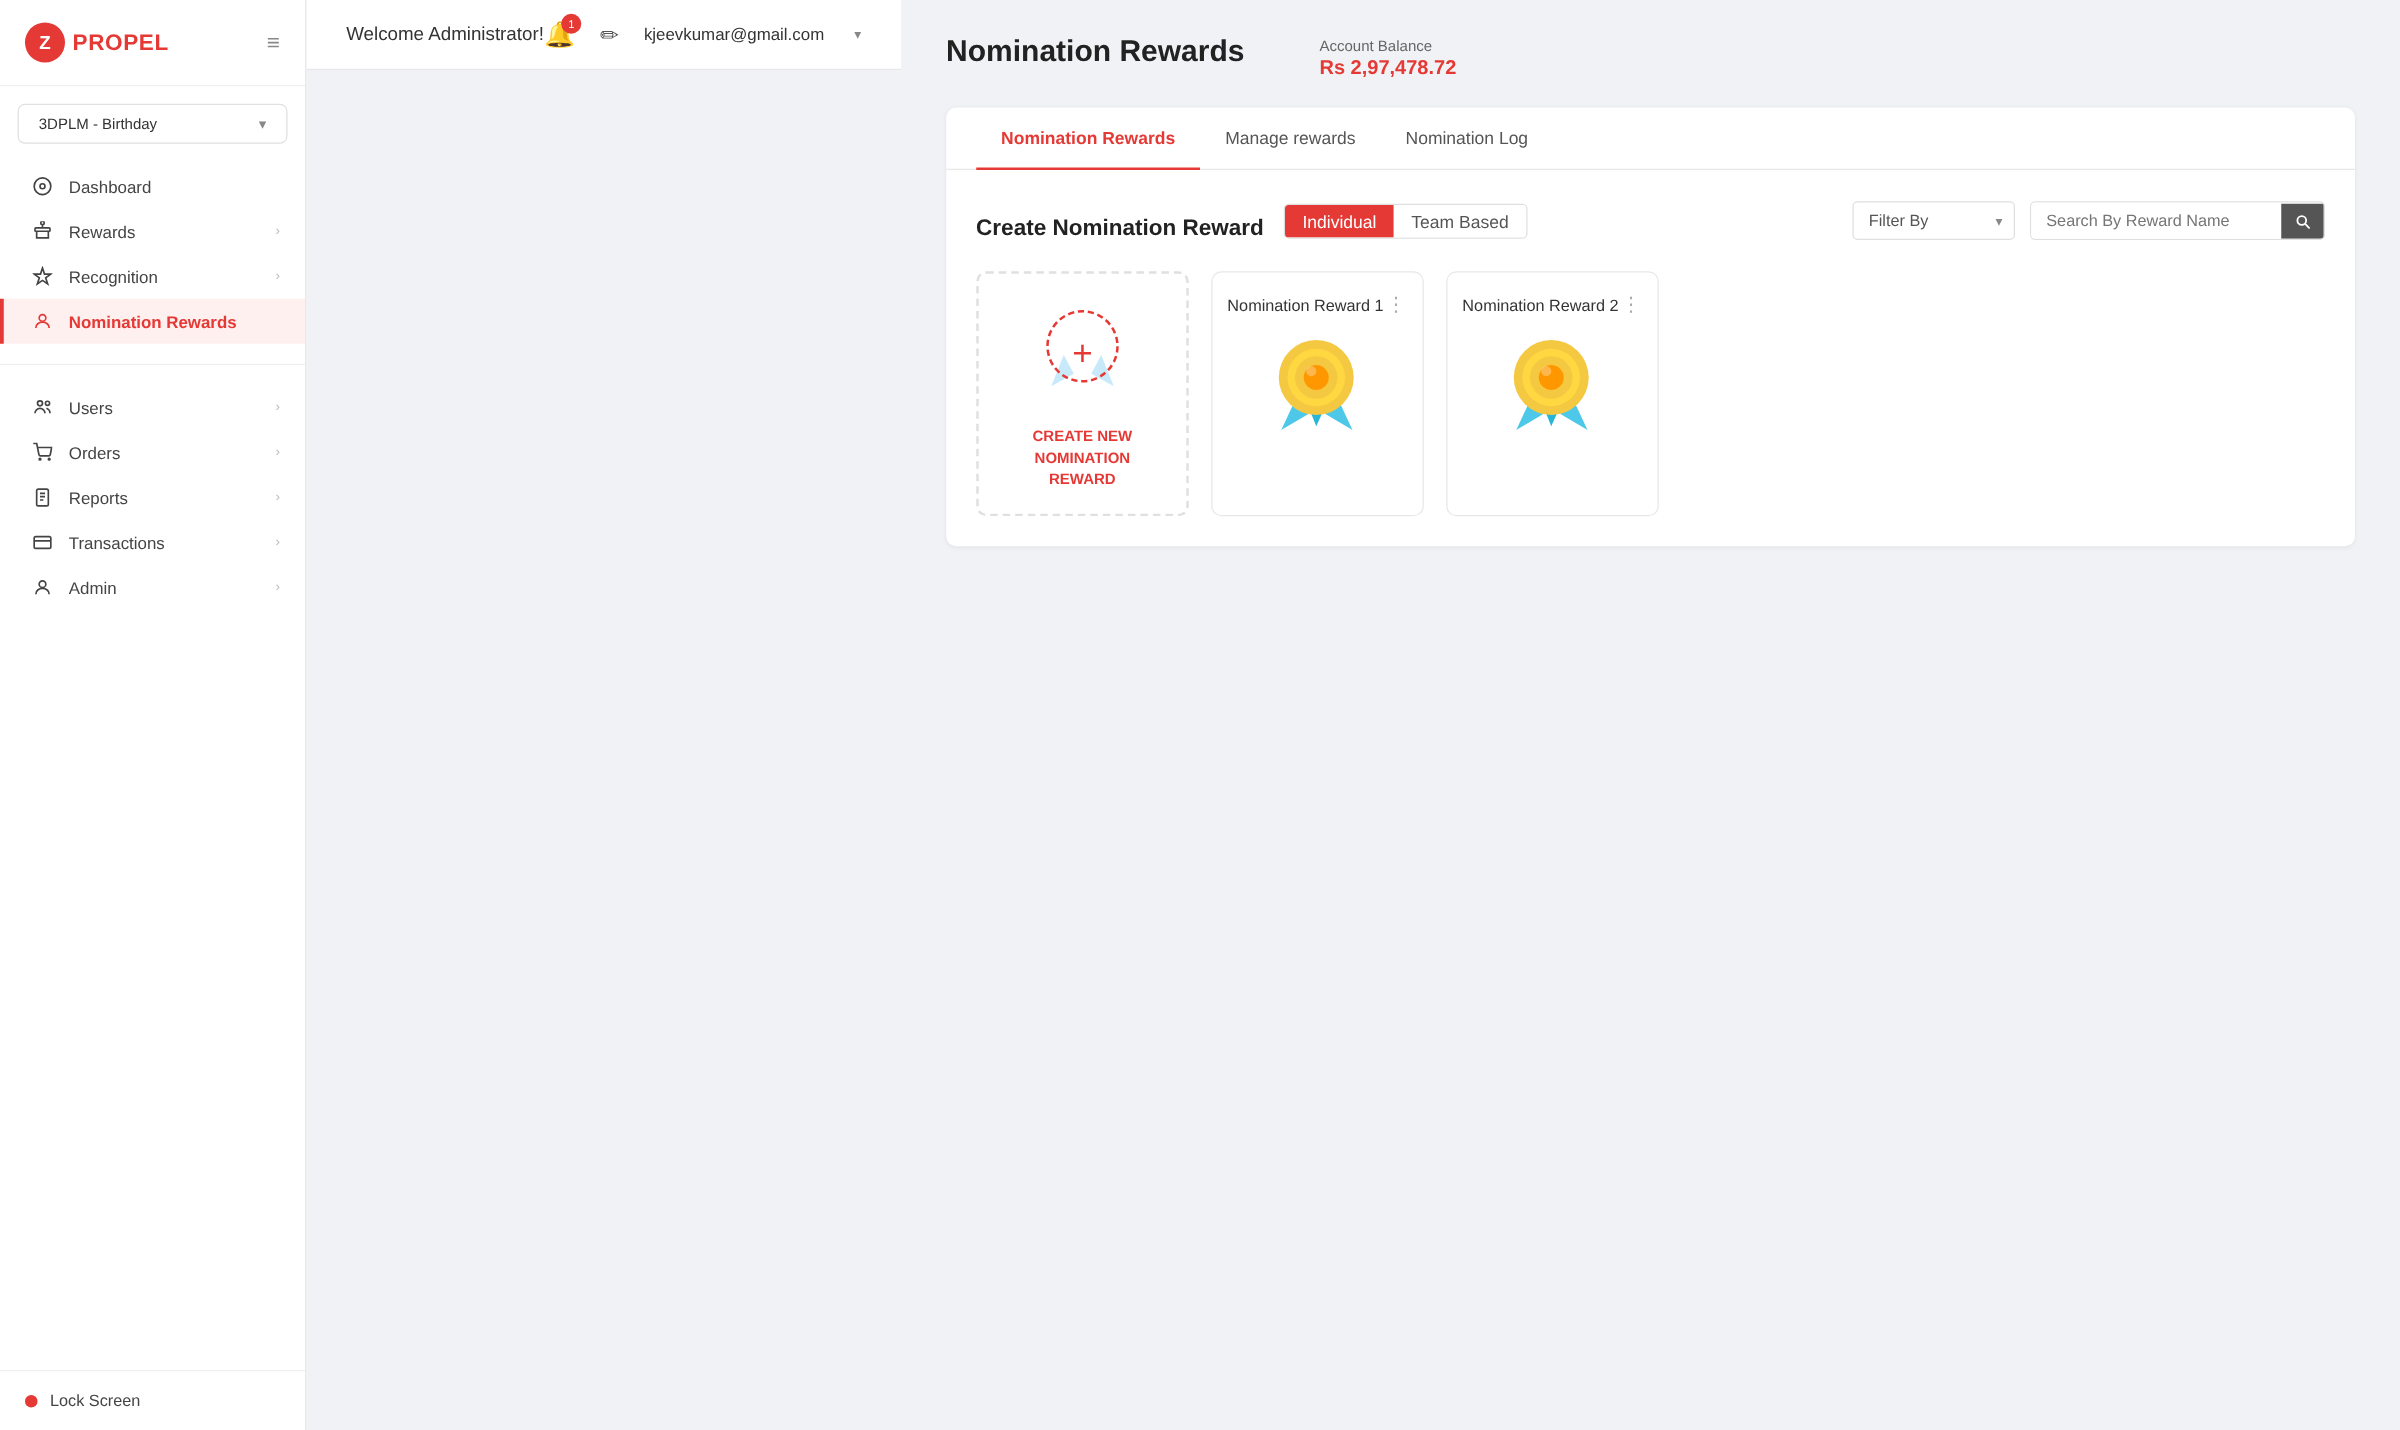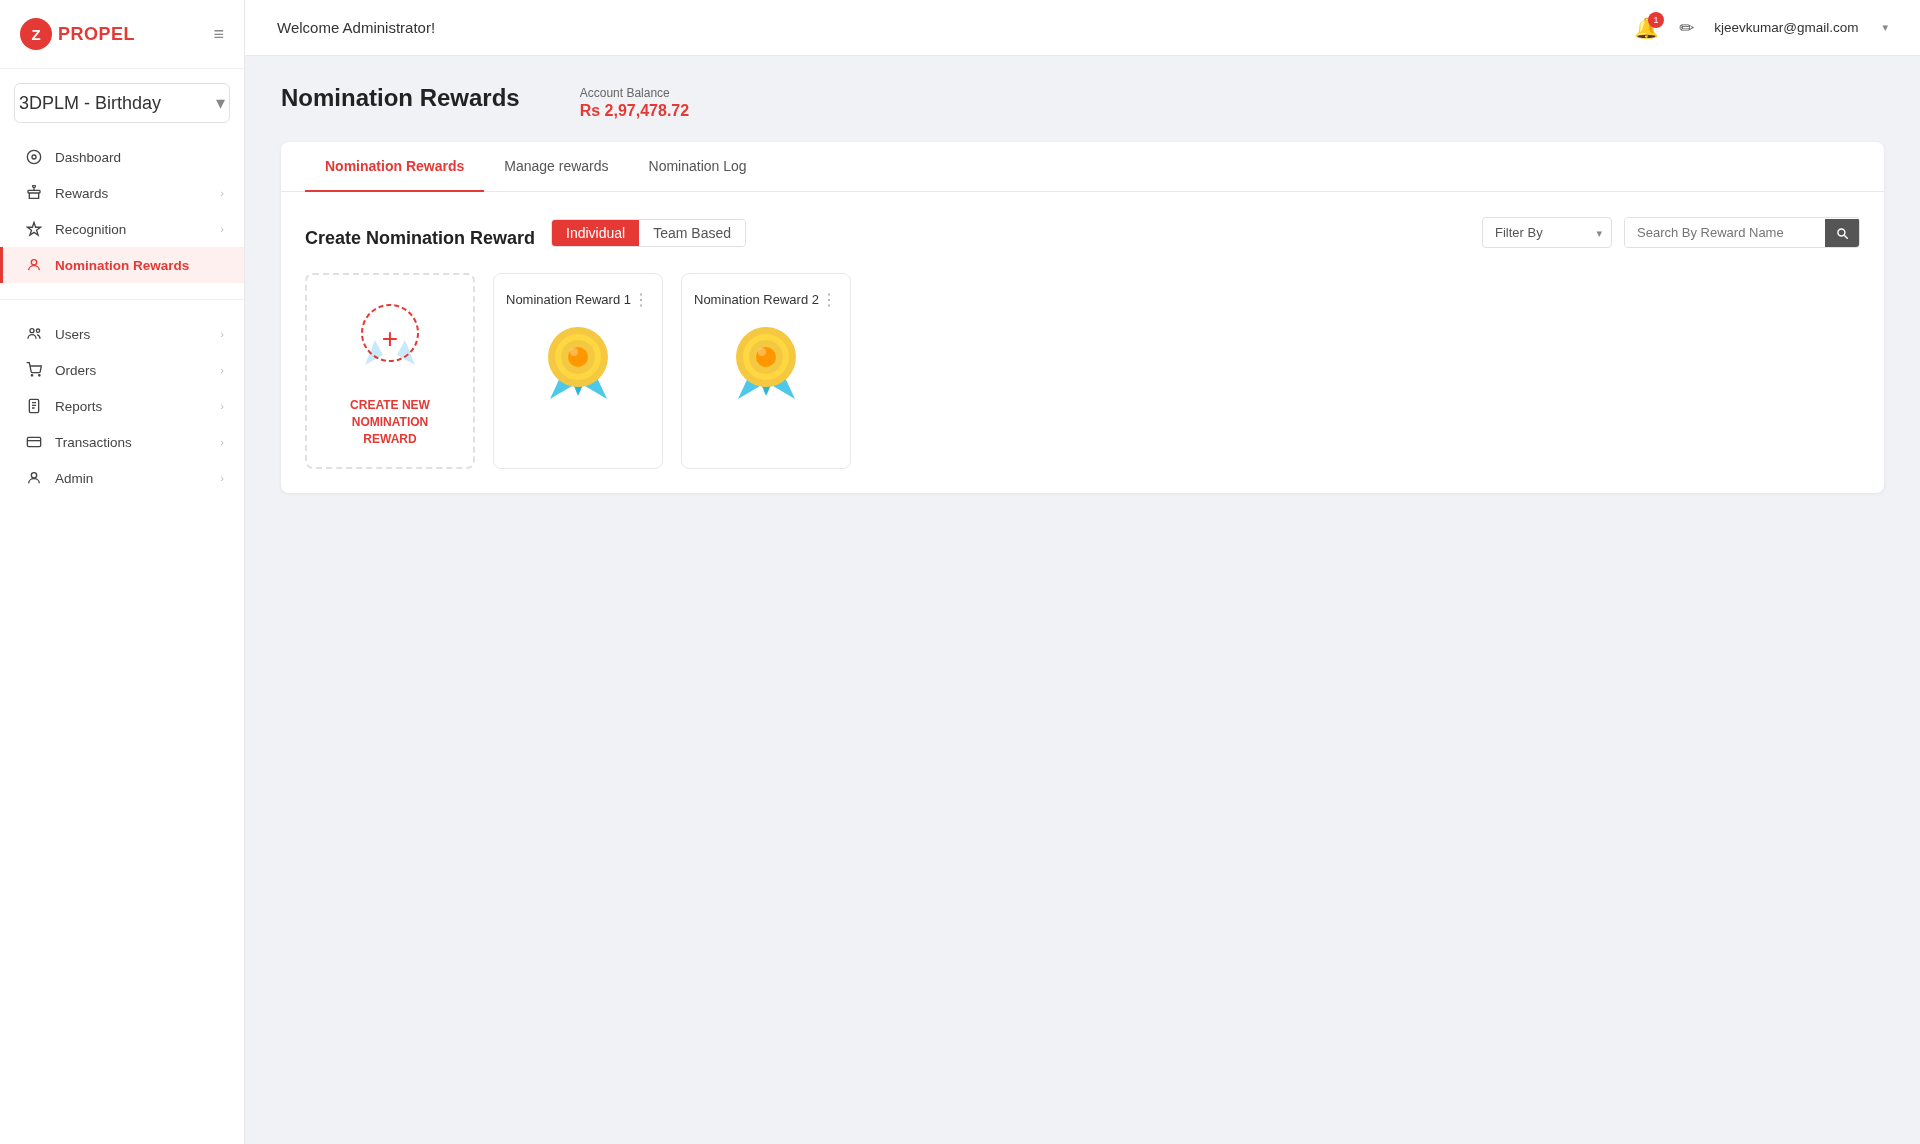--- a/index.html
+++ b/index.html
@@ -42,22 +42,22 @@
     .logo-text span { color: #e53935; }
     .menu-icon { color: #888; cursor: pointer; font-size: 18px; }
 
     .org-select {
       margin: 14px 14px 8px;
       display: flex;
       align-items: center;
       justify-content: space-between;
       border: 1px solid #e0e0e0;
       border-radius: 6px;
-      padding: 8px 4px;
-      font-size: 18px;
+      padding: 8px 16px;
+      font-size: 12px;
       color: #333;
       cursor: pointer;
       background: #fff;
     }
     .org-select .chevron { color: #888; }
 
     .nav-section { padding: 8px 0; }
     .nav-item {
       display: flex;
       align-items: center;
@@ -88,21 +88,21 @@
       gap: 10px;
       cursor: pointer;
     }
     .lock-dot { width: 10px; height: 10px; border-radius: 50%; background: #e53935; }
     .lock-label { font-size: 13px; color: #444; }
 
     
     .main-content {
       flex: 1;
       display: flex;
-      flex-direction: column;
+      flex-direction: row;
       overflow: hidden;
       justify-content: space-between;
     }
 
     
     .topbar {
       background: #fff;
       display: flex;
       align-items: center;
       justify-content: space-between;
@@ -369,20 +369,24 @@
         <svg width="16" height="16" viewBox="0 0 24 24" fill="none" stroke="currentColor" stroke-width="2">
             <circle cx="12" cy="8" r="4"></circle>
             <path d="M4 20c0-4 3.6-7 8-7s8 3 8 7"></path>
           </svg>
       </span>
       <span>Admin</span>
       <span class="nav-chevron">›</span>
     </div>
   </div>
 
+  <div class="sidebar-bottom">
+    <div class="lock-dot"></div>
+    <span class="lock-label">Lock Screen</span>
+  </div>
 </div>
 
 <div class="main-content">
 
   <div class="topbar">
     <div class="welcome-text">Welcome Administrator!</div>
     <div class="topbar-right">
       <div class="notif-btn">
         🔔
         <div class="notif-badge">1</div>

